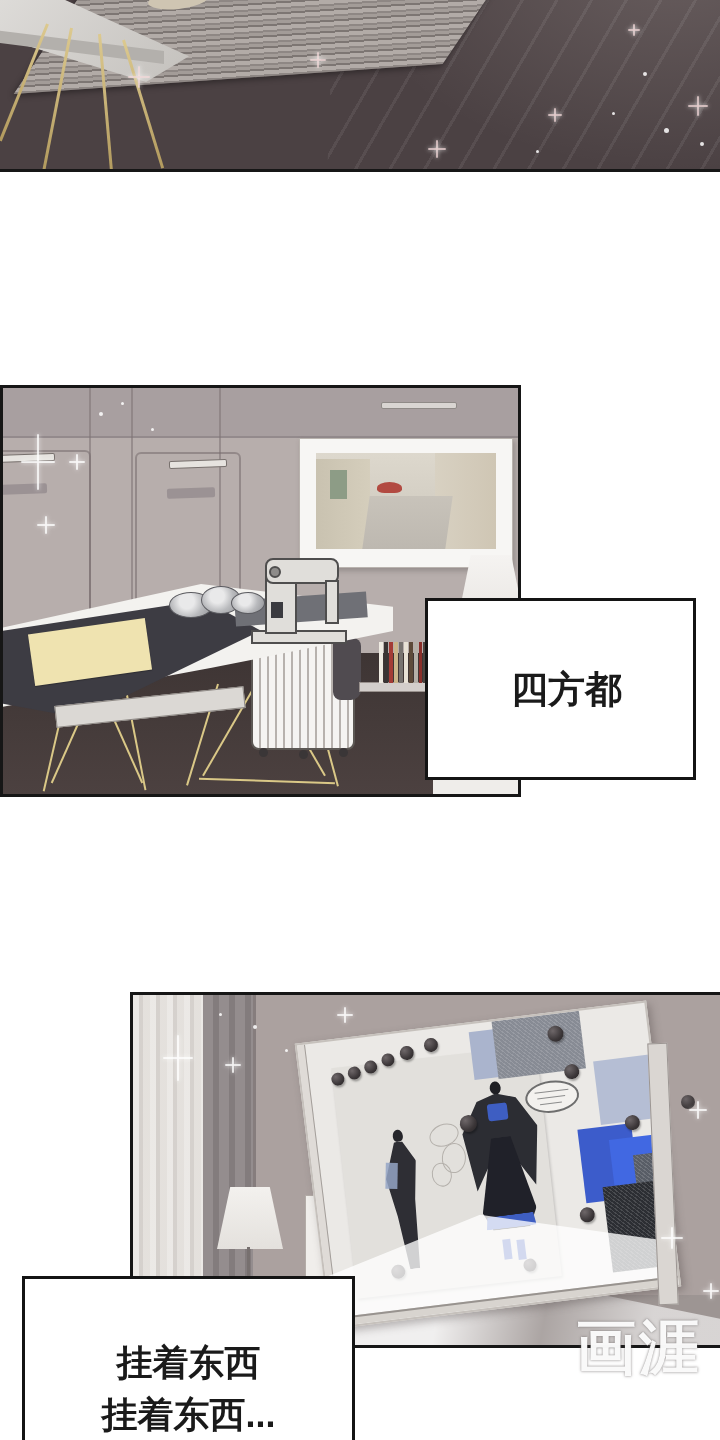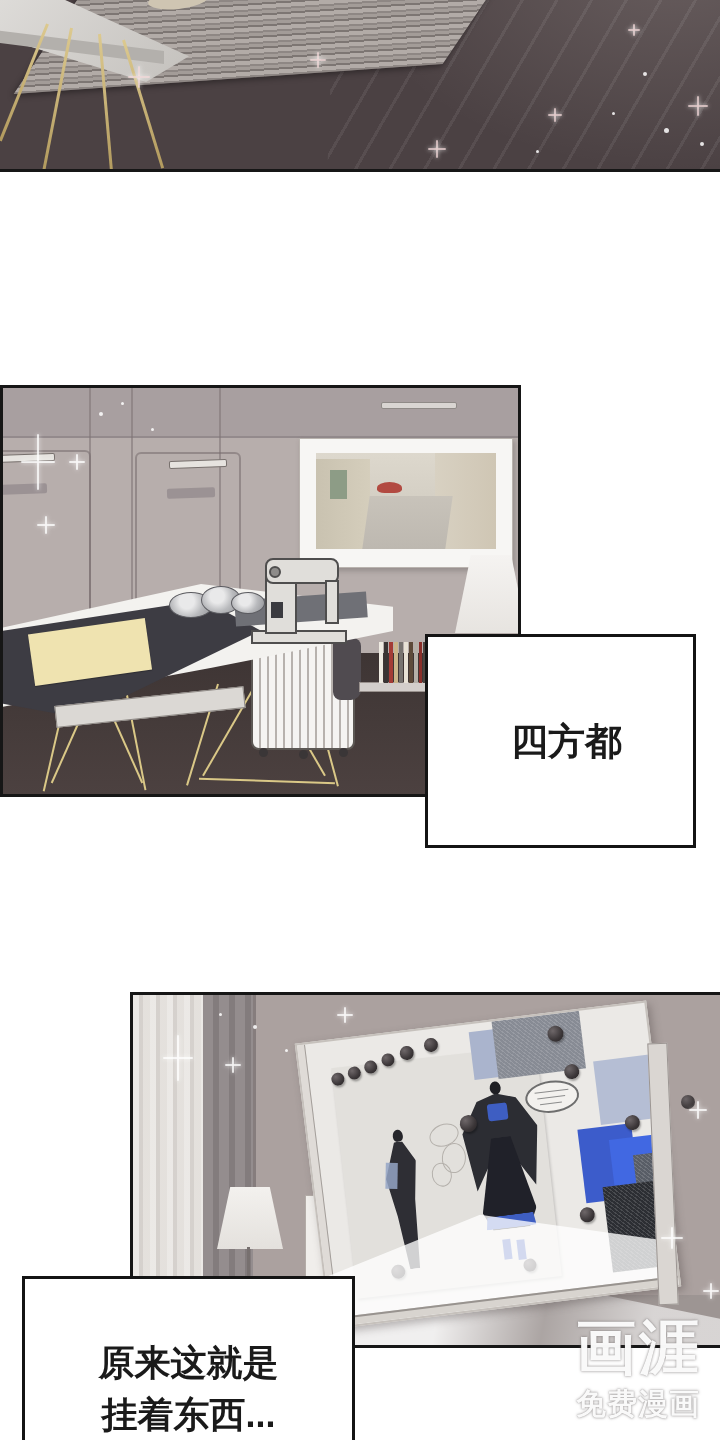--- a/index.html
+++ b/index.html
@@ -293,21 +293,21 @@
     <div class="abs" style="left:268px;top:214px;width:12px;height:16px;background:#3b3b40;"></div>
 
     <div class="sp" style="left:18px;top:46px;width:34px;height:56px;"></div>
     <div class="sp" style="left:66px;top:66px;width:16px;height:16px;"></div>
     <div class="sp" style="left:34px;top:128px;width:18px;height:18px;"></div>
     <div class="dot" style="left:96px;top:24px;width:4px;height:4px;"></div>
     <div class="dot" style="left:148px;top:40px;width:3px;height:3px;"></div>
     <div class="dot" style="left:118px;top:14px;width:3px;height:3px;"></div>
   </div>
 
-  <div class="speech" style="left:425px;top:634px;width:271px;height:214px;font-size:37px;line-height:55px;padding-left:12px;">
+  <div class="speech" style="left:425px;top:598px;width:271px;height:182px;font-size:37px;line-height:55px;padding-left:12px;">
     <span class="ln">四方都</span>
   </div>
 
   <div class="abs panel3">
     <div class="abs p3-sheer"></div>
     <div class="abs p3-curtain"></div>
     <div class="abs p3-wallseam"></div>
 
     <div class="abs p3-floor"></div>
     <div class="abs p3-floorlight"></div>
@@ -382,22 +382,21 @@
     <div class="sp" style="left:204px;top:12px;width:16px;height:16px;"></div>
     <div class="sp" style="left:556px;top:106px;width:18px;height:18px;"></div>
     <div class="sp" style="left:528px;top:232px;width:22px;height:22px;"></div>
     <div class="sp" style="left:570px;top:288px;width:16px;height:16px;"></div>
     <div class="dot" style="left:120px;top:30px;width:4px;height:4px;"></div>
     <div class="dot" style="left:152px;top:54px;width:3px;height:3px;"></div>
     <div class="dot" style="left:86px;top:18px;width:3px;height:3px;"></div>
   </div>
 
   <div class="speech" style="left:22px;top:1276px;width:333px;height:200px;font-size:36px;line-height:52px;justify-content:flex-start;padding-top:58px;">
-    <span class="ln">原来这就是</span>
+    <span class="ln">挂着东西</span>
     <span class="ln">挂着东西...</span>
   </div>
 
   <div class="abs watermark">
     <div class="wm-logo">画涯</div>
-    <div class="wm-tag">免费漫画</div>
   </div>
 
 </div>
 
 </body></html>

